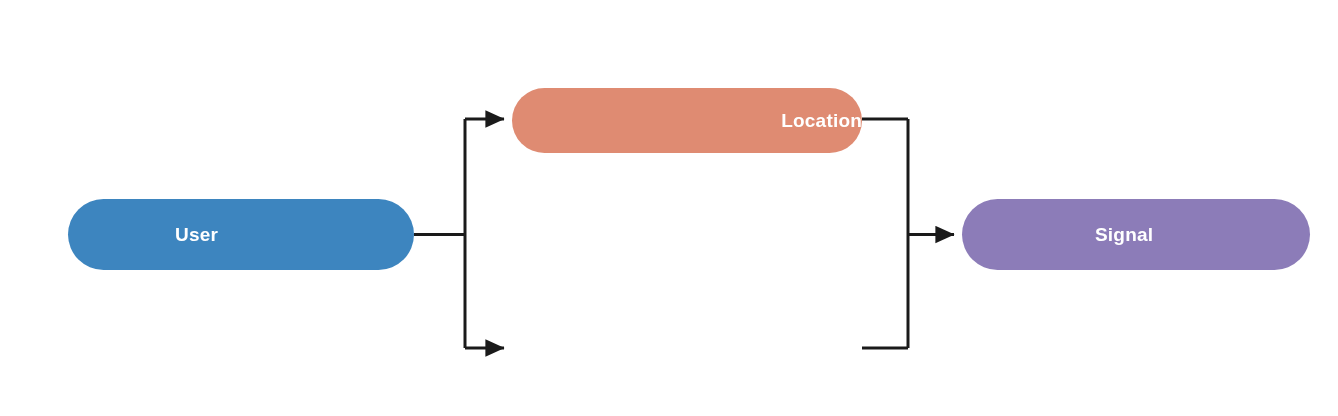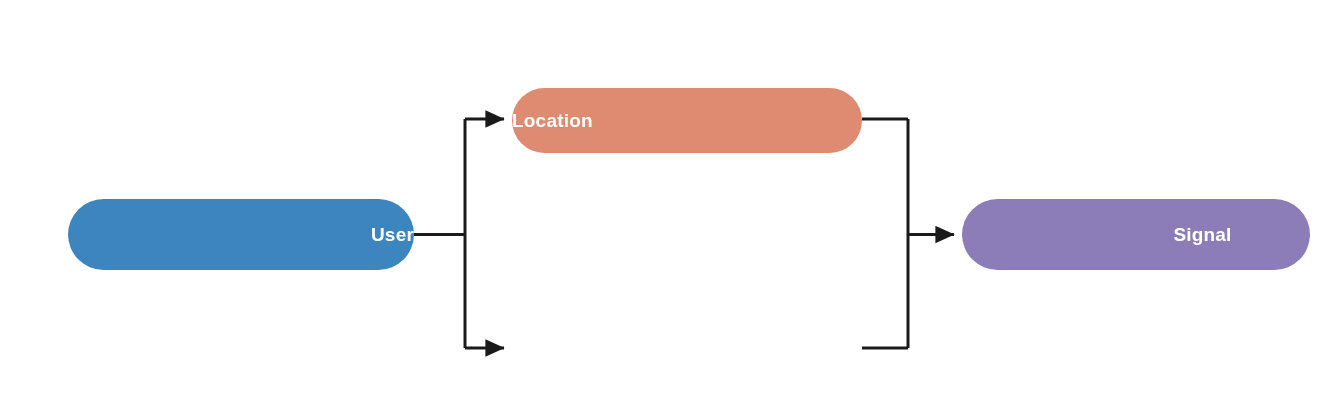--- a/index.html
+++ b/index.html
@@ -24,61 +24,61 @@
     top: 0;
     width: 1338px;
     height: 416px;
     pointer-events: none;
   }
   .node {
     position: absolute;
     box-sizing: border-box;
     display: flex;
     align-items: center;
-    justify-content: flex-start;
+    justify-content: flex-end;
     border-radius: 999px;
     color: #ffffff;
     font-weight: bold;
     font-size: 19px;
     letter-spacing: 0.2px;
     line-height: 1;
     white-space: nowrap;
     user-select: none;
   }
   .node-label {
     display: block;
     pointer-events: none;
   }
   
   #node-user {
     left: 68px;
     top: 199px;
     width: 346px;
     height: 71px;
-    justify-content: flex-end;
+    justify-content: flex-start;
     padding-left: 107px;
   }
   #node-location {
     left: 512px;
     top: 88px;
     width: 350px;
     height: 65px;
   }
   #node-entity {
     left: 512px;
     top: 306px;
     width: 350px;
     height: 66px;
   }
   #node-signal {
     left: 962px;
     top: 199px;
     width: 348px;
     height: 71px;
-    justify-content: center;
+    justify-content: flex-start;
     padding-left: 133px;
   }
 </style>
 </head>
 <body>
 
 <div id="canvas">
 
   <svg class="edge-layer" viewBox="0 0 1338 416" width="1338" height="416" xmlns="http://www.w3.org/2000/svg">
     <defs>

